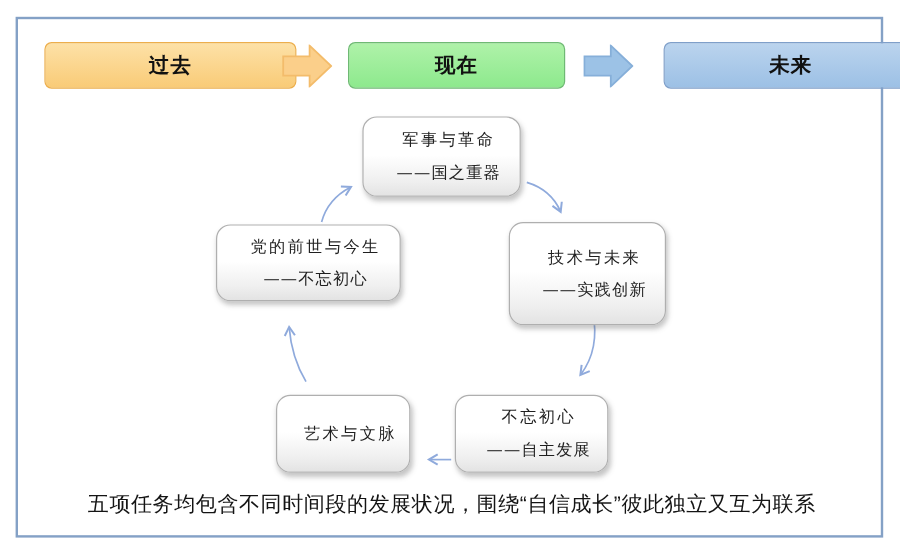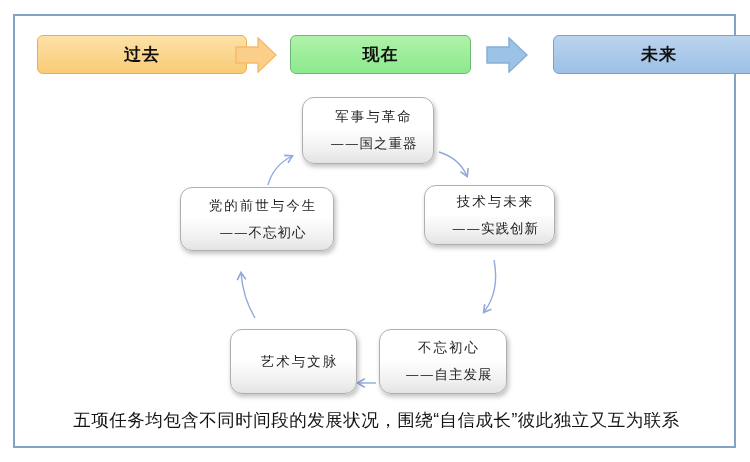--- a/index.html
+++ b/index.html
@@ -20,23 +20,23 @@
 
   
   .node { position:absolute; border:1px solid #AFAFAF; border-radius:12px;
           background:linear-gradient(180deg,#FFFFFF 48%,#EFEFEF 82%,#E3E3E3 100%);
           box-shadow:1.5px 3px 4px rgba(90,90,90,0.35);
           display:flex; flex-direction:column; align-items:center; justify-content:center;
           gap:9px; font-family:"DejaVu Serif", serif; color:#1f1f1f;padding-left:12px; }
   .node .t1 { font-size:13.5px; letter-spacing:2px; }
   .node .t2 { font-size:13.5px; letter-spacing:1px; }
   .node-military { left:287px; top:81px;  width:132px; height:67px; }
-  .node-tech     { left:409px; top:169px; width:131px; height:60px; }
+  .node-tech     { left:409px; top:169px; width:131px; height:86px; }
   .node-party    { left:165px; top:171px; width:154px; height:64px; }
-  .node-art      { left:215px; top:313px; width:127px; height:65px; }
+  .node-art      { left:215px; top:313px; width:112px; height:65px; }
   .node-sport    { left:364px; top:313px; width:128px; height:65px; }
 
   .cycle-arrows { position:absolute; left:0; top:0; width:723px; height:434px;
                   pointer-events:none; }
 
   
   .caption { position:absolute; left:0; top:392px; width:723px; text-align:center;
              font-size:17.5px; color:#141414; letter-spacing:0.5px; }
 </style>
 </head>

